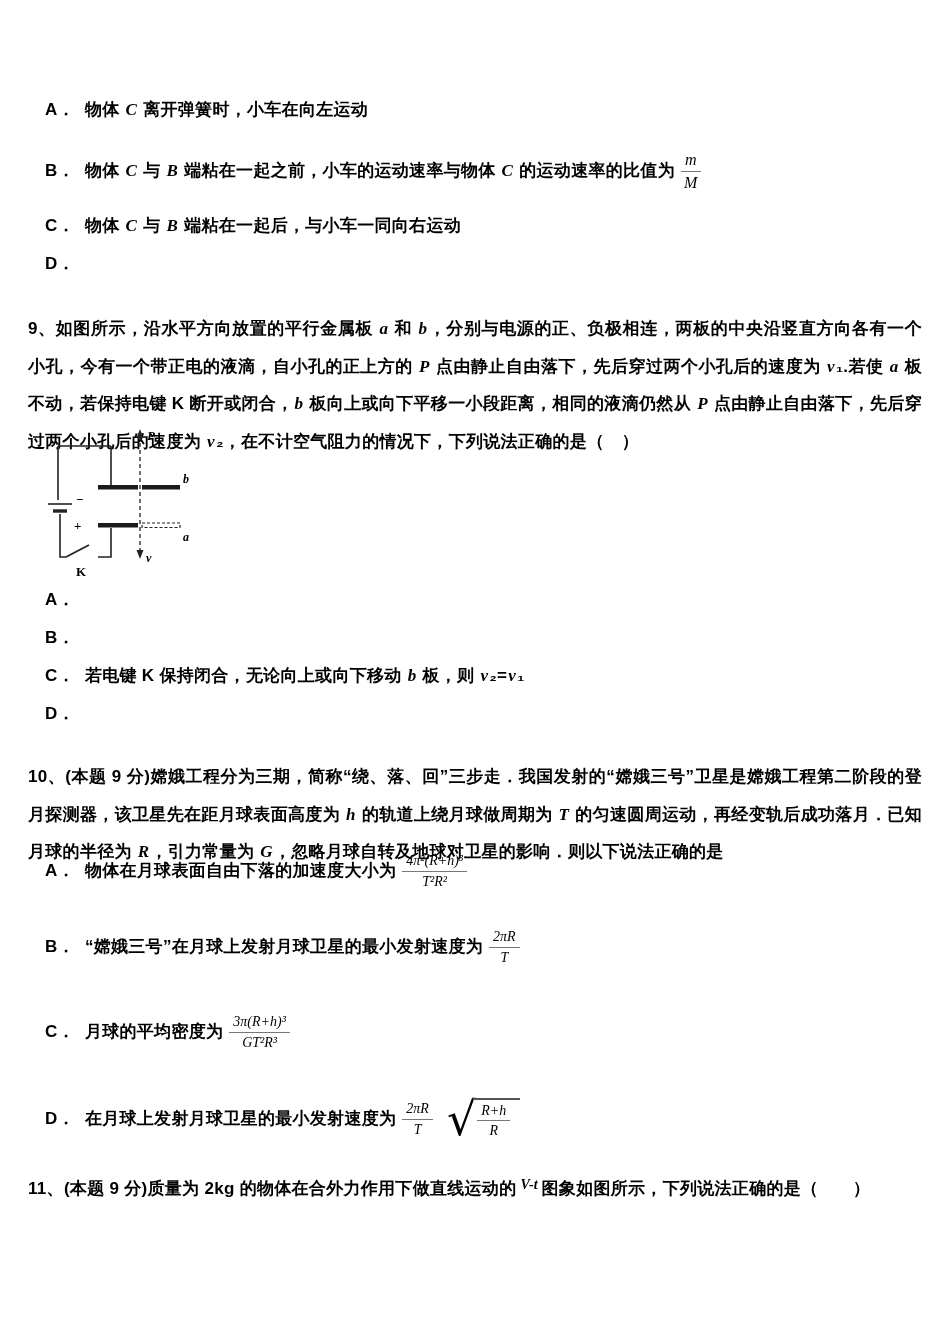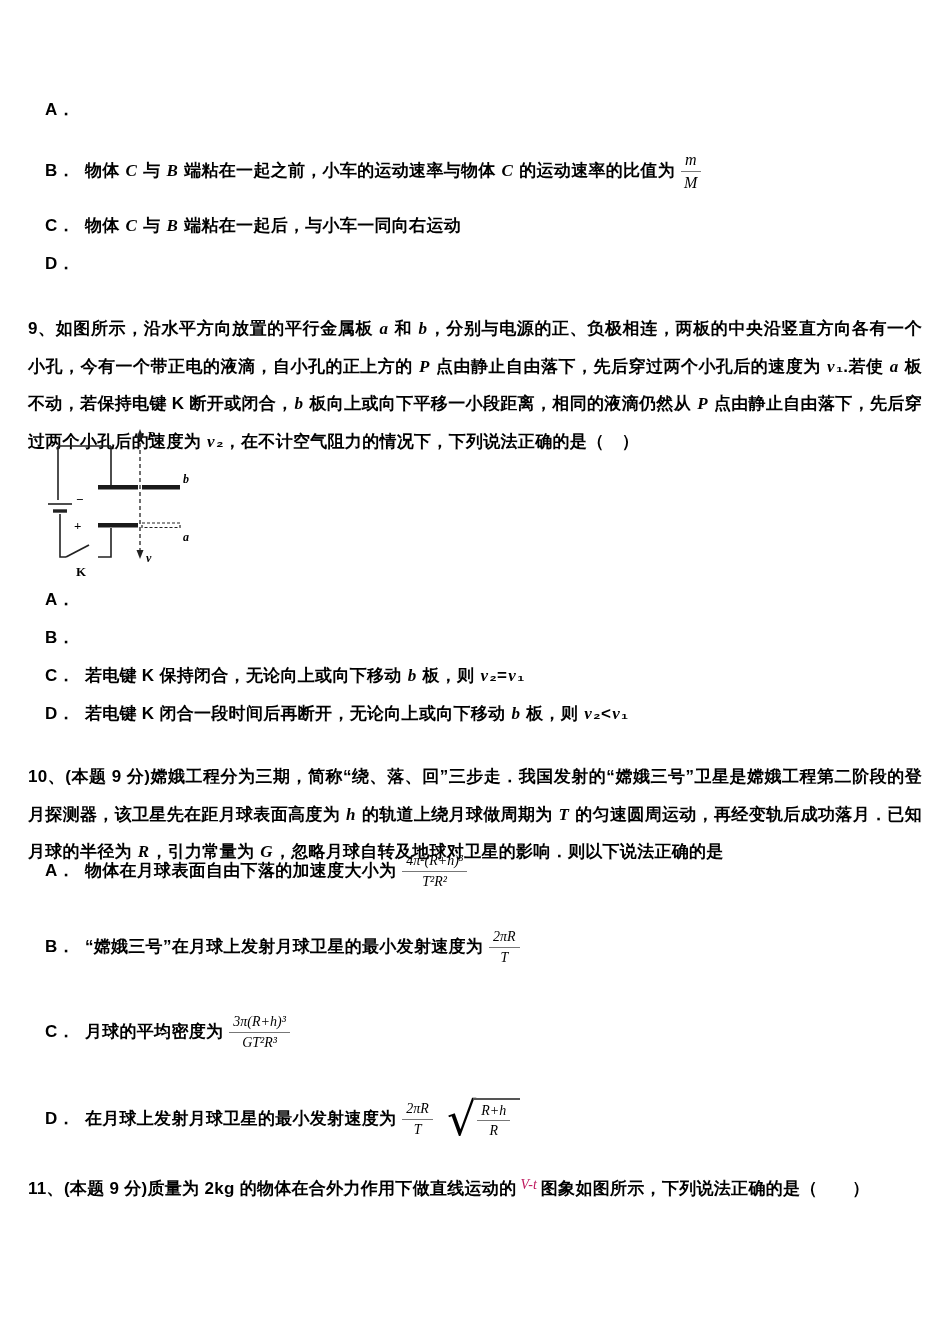--- a/index.html
+++ b/index.html
@@ -48,37 +48,38 @@
     font-size:46px;line-height:0.92;letter-spacing:0;
   }
   .sqrt .radicand{
     border-top:2px solid #555;
     margin-left:-3px;
     padding:2px 8px 0 2px;
     display:flex;align-items:center;
   }
   .sqrt .radicand .frac{margin:0 2px;}
   .vt{
-    font-family:"Liberation Serif",serif;font-style:italic;font-weight:400;
-    color:#be185d;font-size:14px;
+    font-family:"Liberation Serif",serif;font-style:italic;font-weight:700;
+    color:#000000;font-size:14px;
     position:relative;top:-5px;
     margin:0 4px;letter-spacing:0;
   }
   .fig text{
     font-family:"Liberation Serif",serif;
     font-weight:bold;
   }
 </style>
 </head>
 <body>
 
 <div class="page">
 
   <div class="abs opt-row" style="top:99px;">
     <span class="opt-label">A．</span>
+    <span>物体 <i>C</i> 离开弹簧时，小车在向左运动</span>
   </div>
 
   <div class="abs opt-row" style="top:141px;height:60px;">
     <span class="opt-label">B．</span>
     <span>物体 <i>C</i> 与 <i>B</i> 端粘在一起之前，小车的运动速率与物体 <i>C</i> 的运动速率的比值为</span>
     <span class="frac small">
       <span class="num">m</span>
       <span class="den">M</span>
     </span>
   </div>
@@ -137,21 +138,20 @@
   </div>
   <div class="abs opt-row" style="top:627px;">
     <span class="opt-label">B．</span>
   </div>
   <div class="abs opt-row" style="top:665px;">
     <span class="opt-label">C．</span>
     <span>若电键 K 保持闭合，无论向上或向下移动 <i>b</i> 板，则 <i>v</i>₂=<i>v</i>₁</span>
   </div>
   <div class="abs opt-row" style="top:703px;">
     <span class="opt-label">D．</span>
-    <span>若电键 K 闭合一段时间后再断开，无论向上或向下移动 <i>b</i> 板，则 <i>v</i>₂&lt;<i>v</i>₁</span>
   </div>
 
   <div class="abs para" style="top:758px;">
     <span>10、</span><span>(本题 9 分)嫦娥工程分为三期，简称“绕、落、回”三步走．我国发射的“嫦娥三号”卫星是嫦娥工程第二阶段的登月探测器，该卫星先在距月球表面高度为 <i>h</i> 的轨道上绕月球做周期为 <i>T</i> 的匀速圆周运动，再经变轨后成功落月．已知月球的半径为 <i>R</i>，引力常量为 <i>G</i>，忽略月球自转及地球对卫星的影响．则以下说法正确的是</span>
   </div>
 
   <div class="abs opt-row" style="top:840px;height:62px;">
     <span class="opt-label">A．</span>
     <span>物体在月球表面自由下落的加速度大小为</span>
     <span class="frac">

